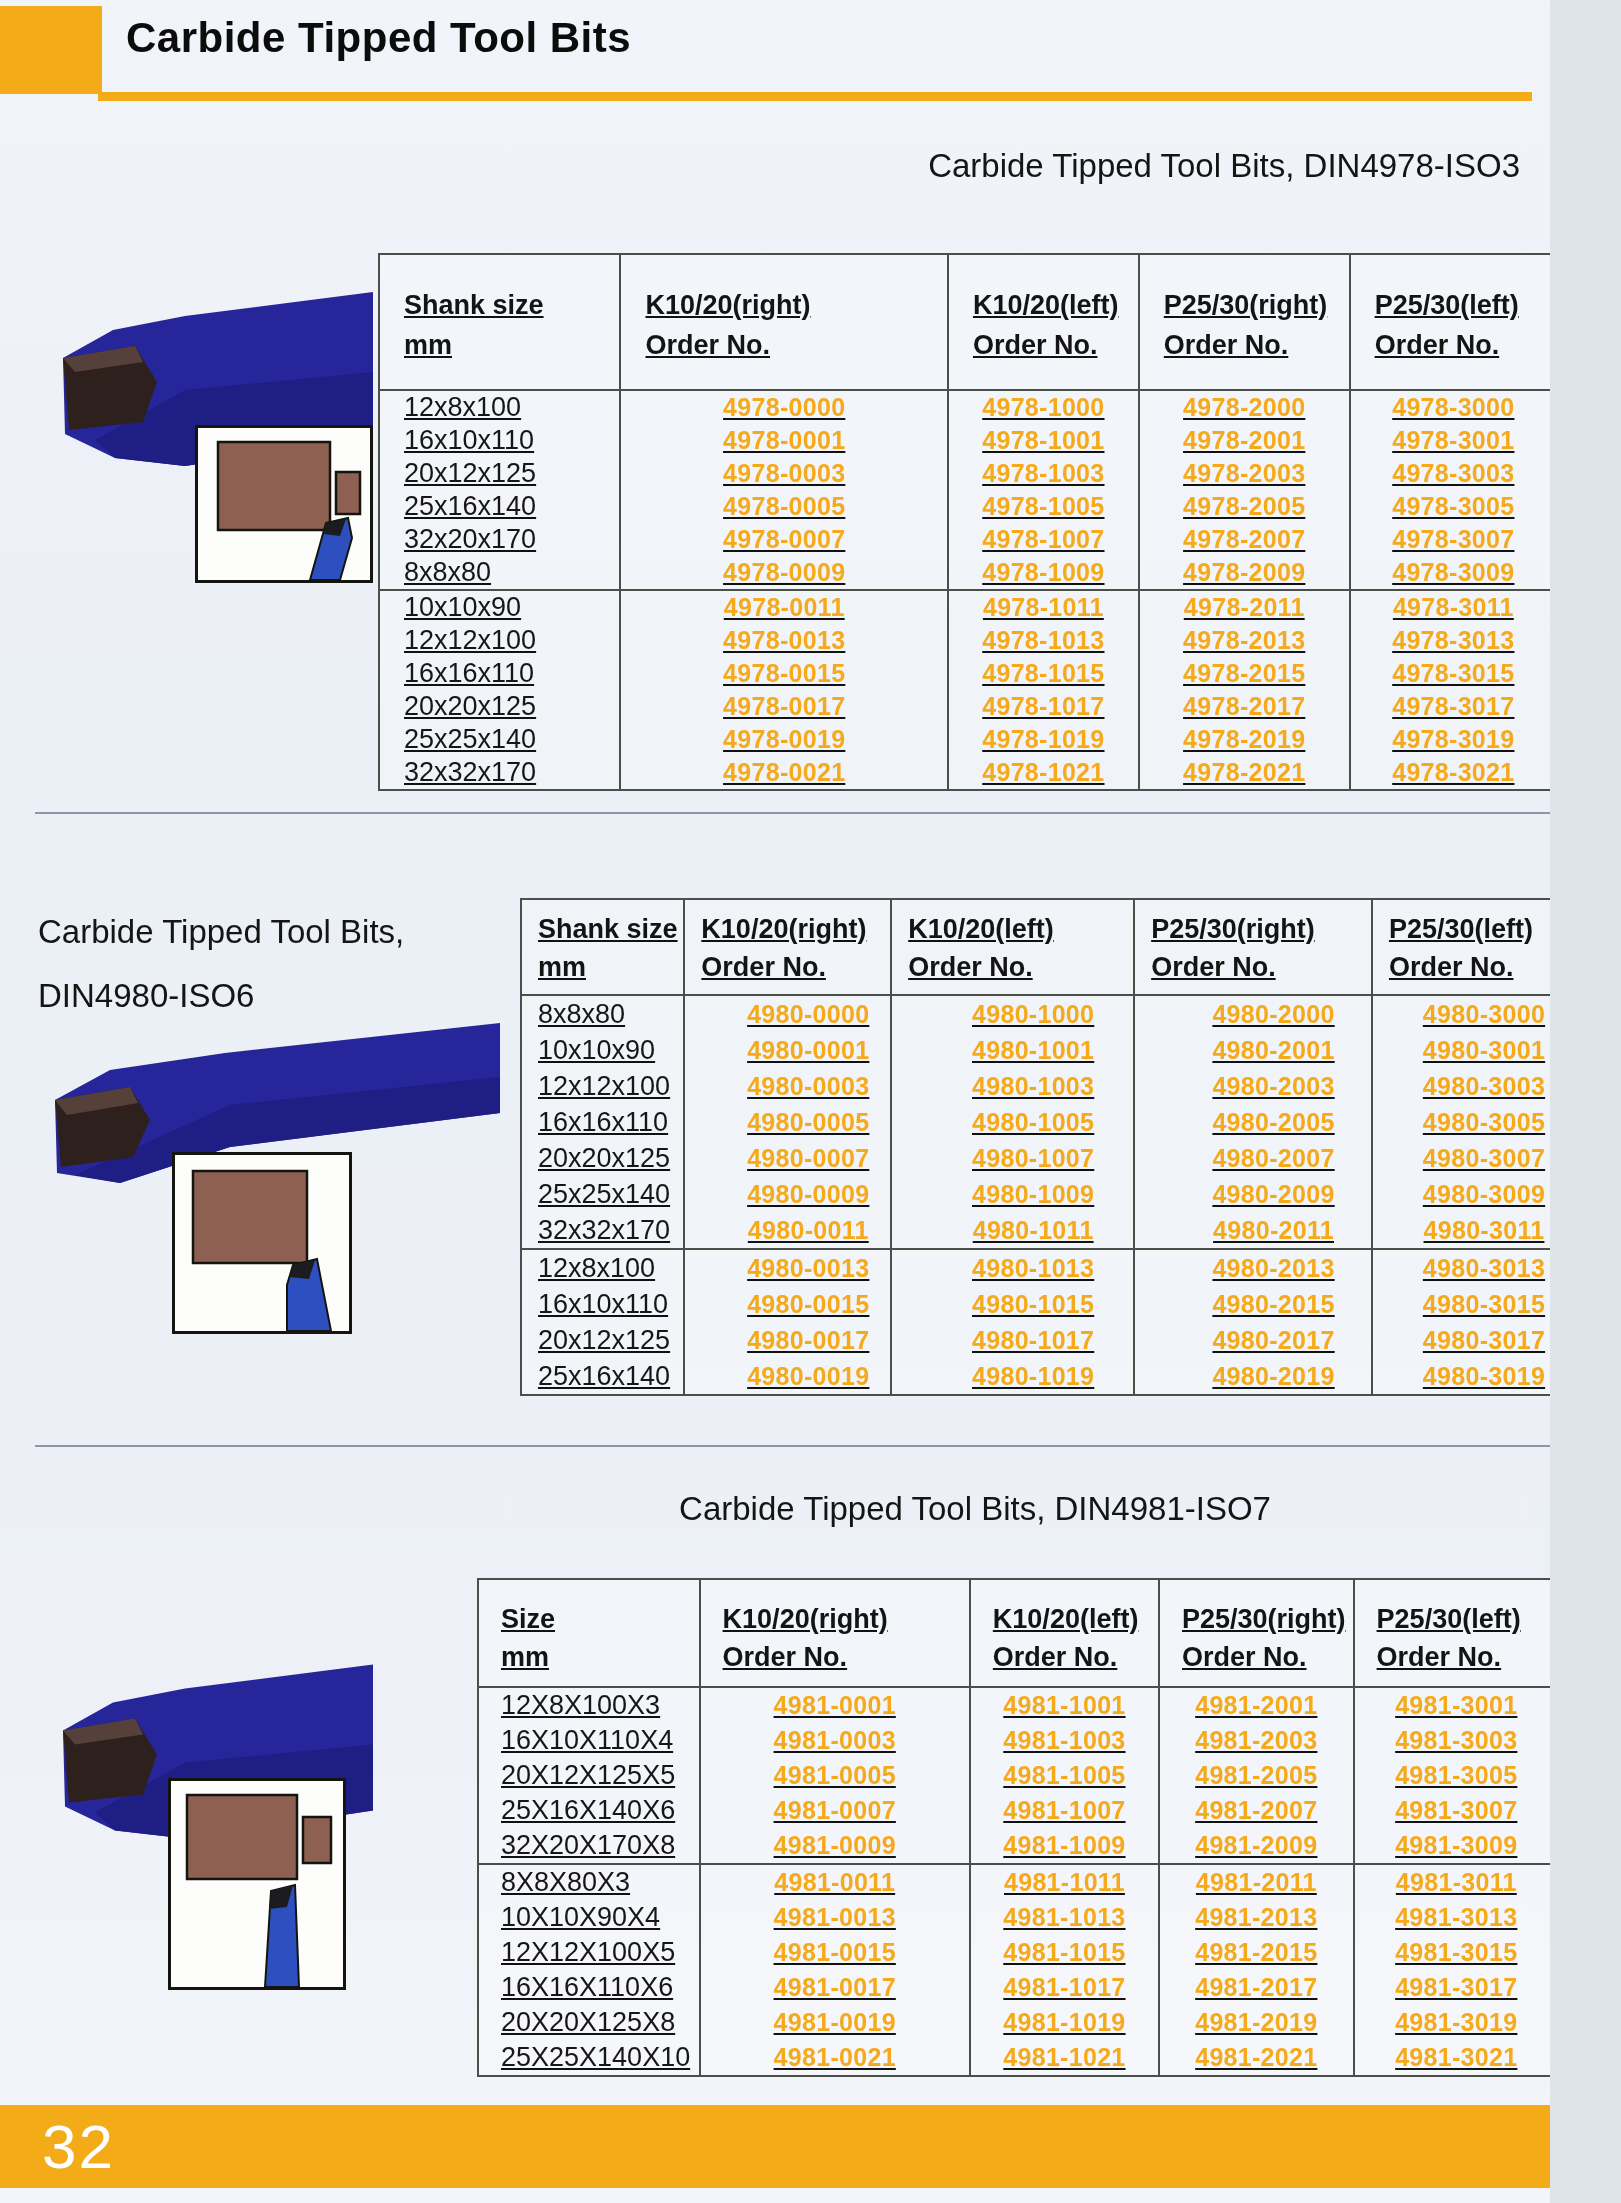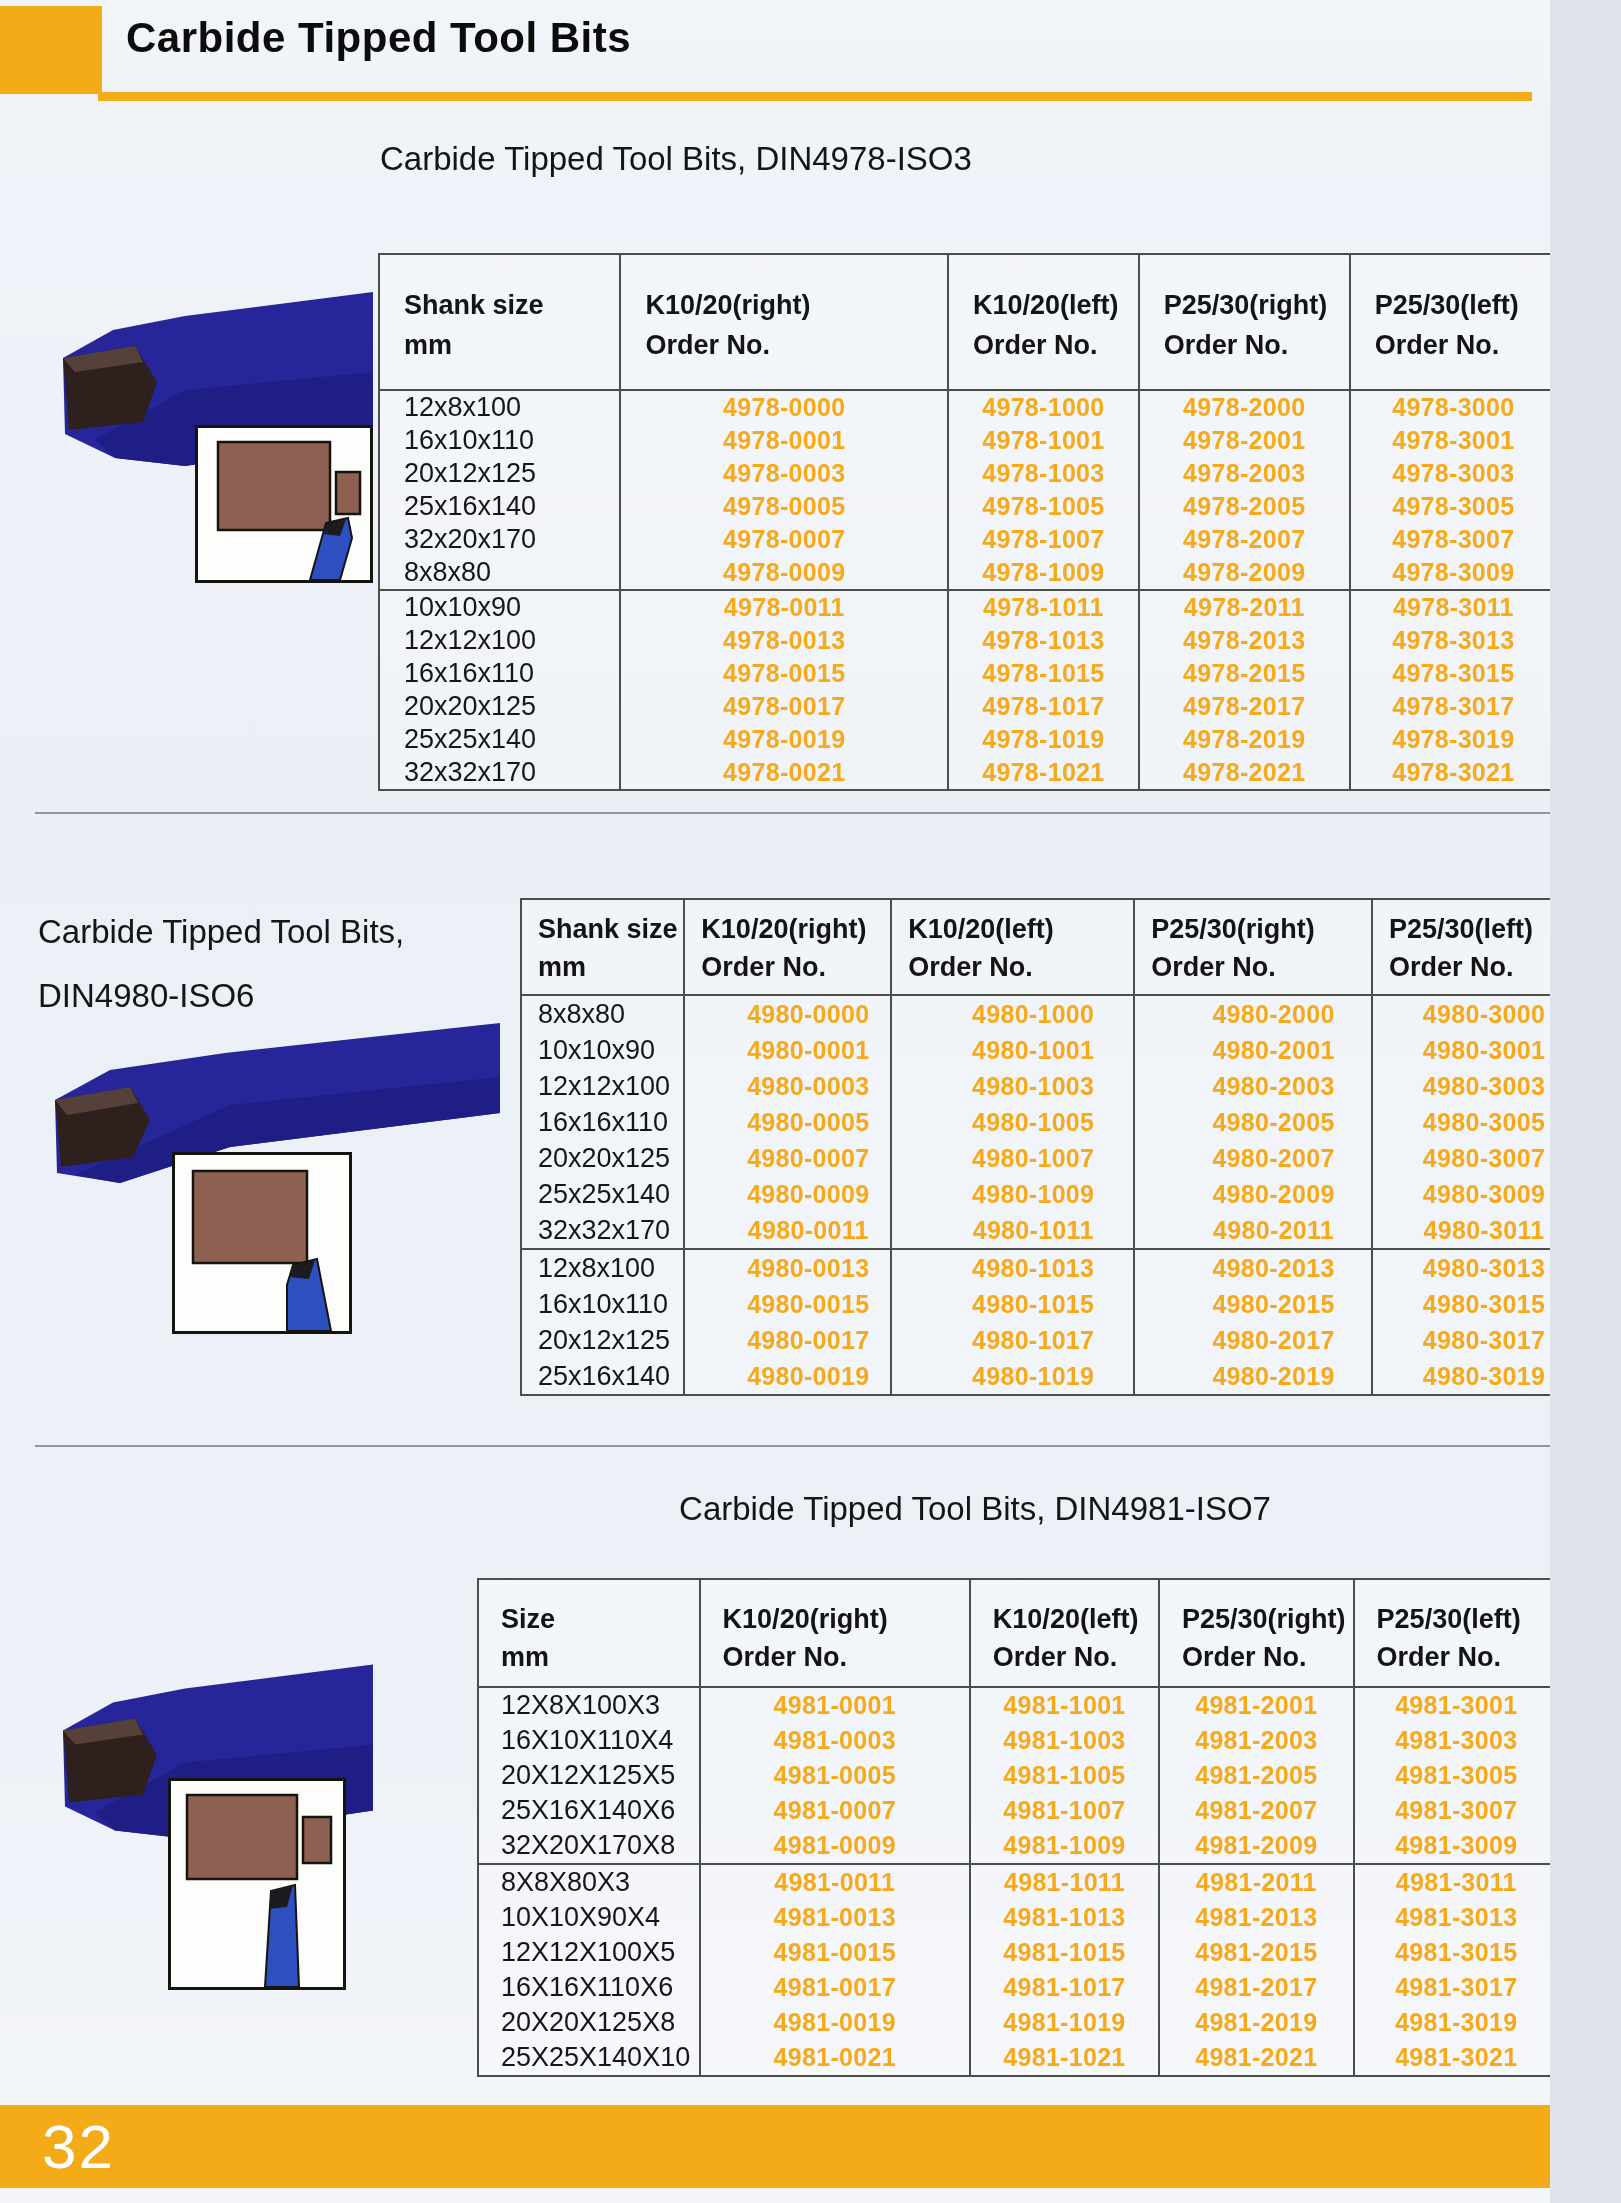--- a/index.html
+++ b/index.html
@@ -15,32 +15,33 @@
     --accent:#F3AB17;
     --order:#F5A91B;
     --line:#4a4f4a;
   }
   
   .corner-block{position:absolute;left:0;top:6px;width:102px;height:88px;background:var(--accent);}
   .page-title{position:absolute;left:126px;top:14px;margin:0;font-size:42px;font-weight:700;letter-spacing:0.5px;color:#0c0c0c;}
   .title-rule{position:absolute;left:98px;top:92px;width:1434px;height:9px;background:var(--accent);}
   
   .sec-title{position:absolute;font-size:33px;font-weight:400;color:#151515;white-space:pre-line;}
-  .sec1{left:380px;top:140px;width:1140px;text-align:left;}
+  .sec1{left:380px;top:147px;width:1140px;text-align:right;}
   .sec2{left:38px;top:900px;line-height:64px;}
   .sec3{left:380px;top:1490px;width:1190px;text-align:center;}
   
   .divider{position:absolute;left:35px;width:1523px;height:2px;background:#8c96a6;}
   .d1{top:812px;}
   .d2{top:1445px;}
   
   table.cat{
     position:absolute;border-collapse:collapse;table-layout:fixed;
     border:2px solid var(--line);
     background:rgba(255,255,255,0.28);
+    text-decoration:underline;
   }
   table.cat th, table.cat td{white-space:nowrap;overflow:hidden;}
   table.cat th{font-weight:700;text-align:left;vertical-align:top;color:#141414;}
   table.cat th div{font-size:27px;line-height:38px;}
   table.cat th + th, table.cat td + td{border-left:2px solid var(--line);}
   table.cat thead tr{border-bottom:2px solid var(--line);}
   table.cat tbody.grp-divide{border-top:2px solid var(--line);}
   td.size{font-size:27px;color:#161616;}
   td.ord{font-size:25px;font-weight:700;color:var(--order);text-align:center;letter-spacing:0.3px;}
   

